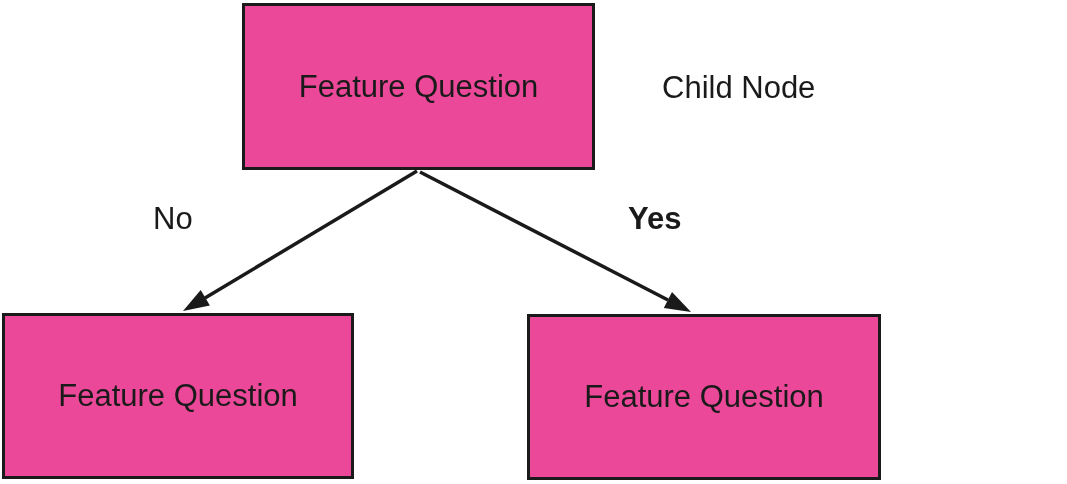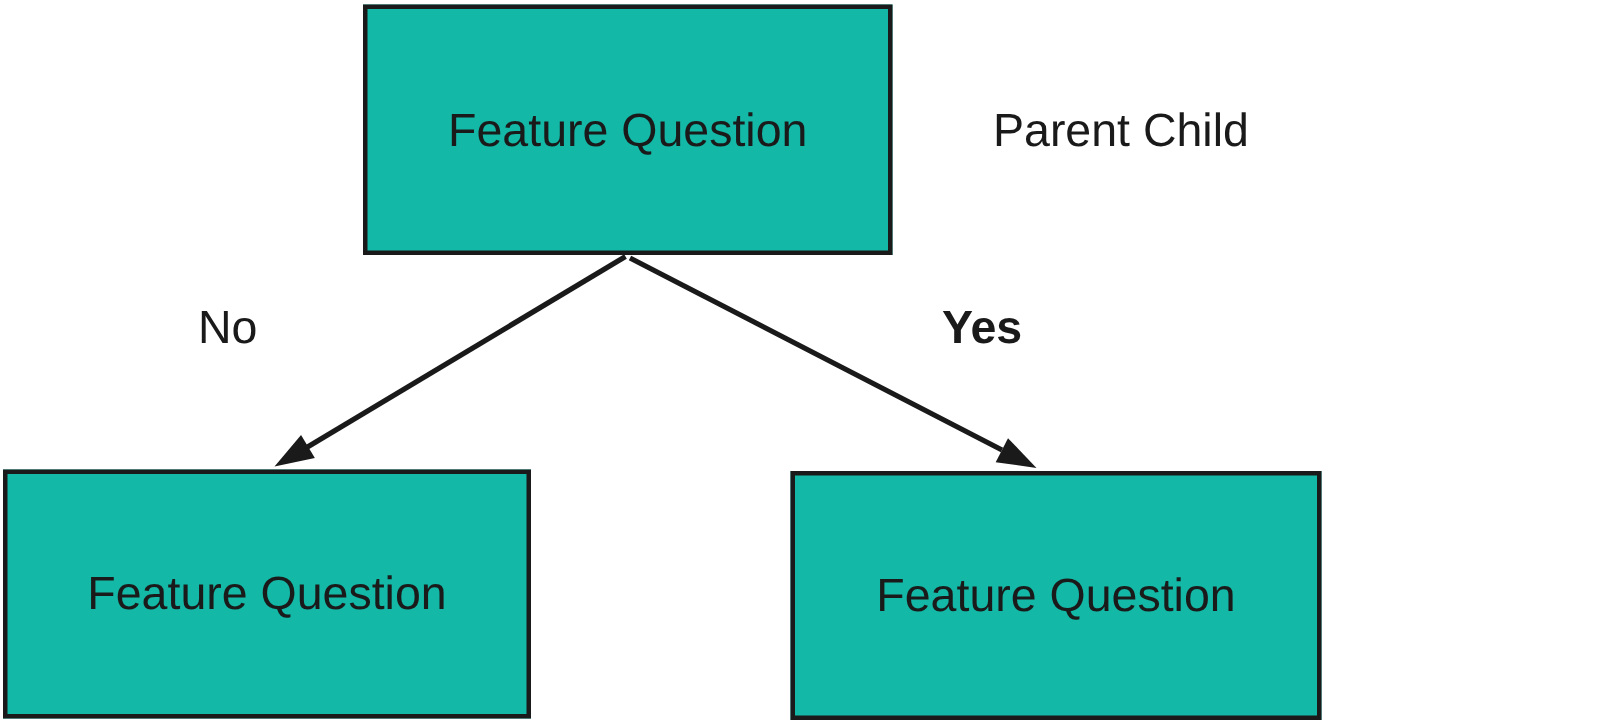--- a/index.html
+++ b/index.html
@@ -21,21 +21,21 @@
     left: 0;
     top: 0;
     width: 1067px;
     height: 484px;
     z-index: 1;
   }
   .node {
     position: absolute;
     box-sizing: border-box;
     border: 3px solid #1a1a1a;
-    background: #14b8a6;
+    background: #ec4899;
     display: flex;
     align-items: center;
     justify-content: center;
     font-size: 31px;
     line-height: 1.2;
     z-index: 2;
     text-align: center;
   }
   .node-parent {
     left: 242px;
@@ -61,21 +61,21 @@
     line-height: 1;
     white-space: nowrap;
     transform: translateY(-50%);
     z-index: 3;
   }
   .label-parent-annotation {
     left: 662px;
     top: 87px;
   }
   .label-no {
-    left: 132px;
+    left: 153px;
     top: 218px;
   }
   .label-yes {
     left: 628px;
     top: 218px;
     font-weight: bold;
   }
   .label-child-annotation {
     left: 898px;
     top: 397px;
@@ -96,21 +96,21 @@
     <g>
       <line x1="420" y1="172" x2="668" y2="300" stroke="#1a1a1a" stroke-width="3.5"></line>
       <polygon points="691,312 663.8,308.1 672.0,292.1" fill="#1a1a1a"></polygon>
     </g>
   </svg>
 
   <div class="node node-parent">
     <span>Feature Question</span>
   </div>
 
-  <div class="floating-label label-parent-annotation">Parent Child</div>
+  <div class="floating-label label-parent-annotation">Child Node</div>
 
   <div class="floating-label label-no">No</div>
 
   <div class="floating-label label-yes">Yes</div>
 
   <div class="node node-child-left">
     <span>Feature Question</span>
   </div>
 
   <div class="node node-child-right">

